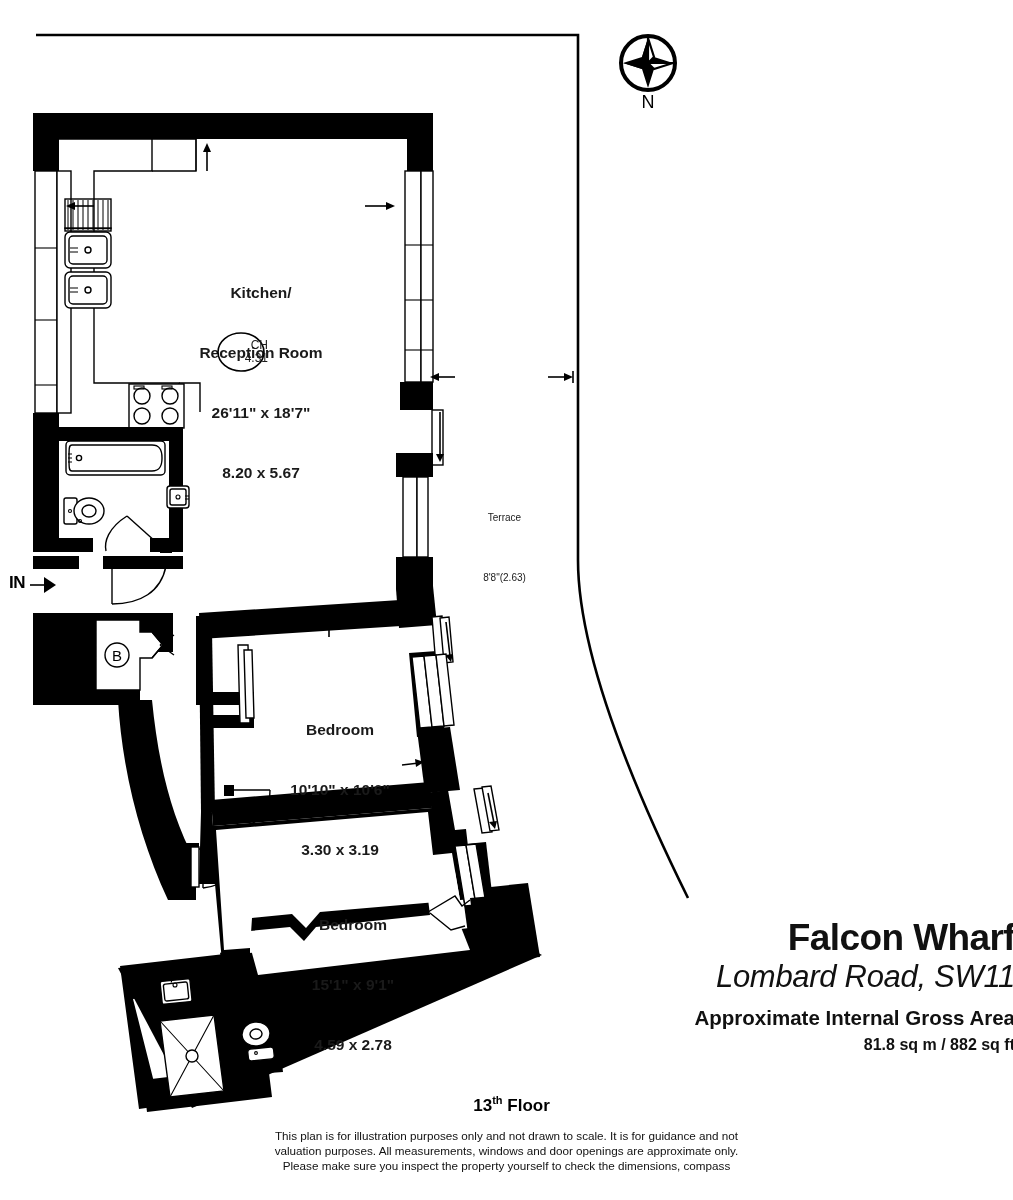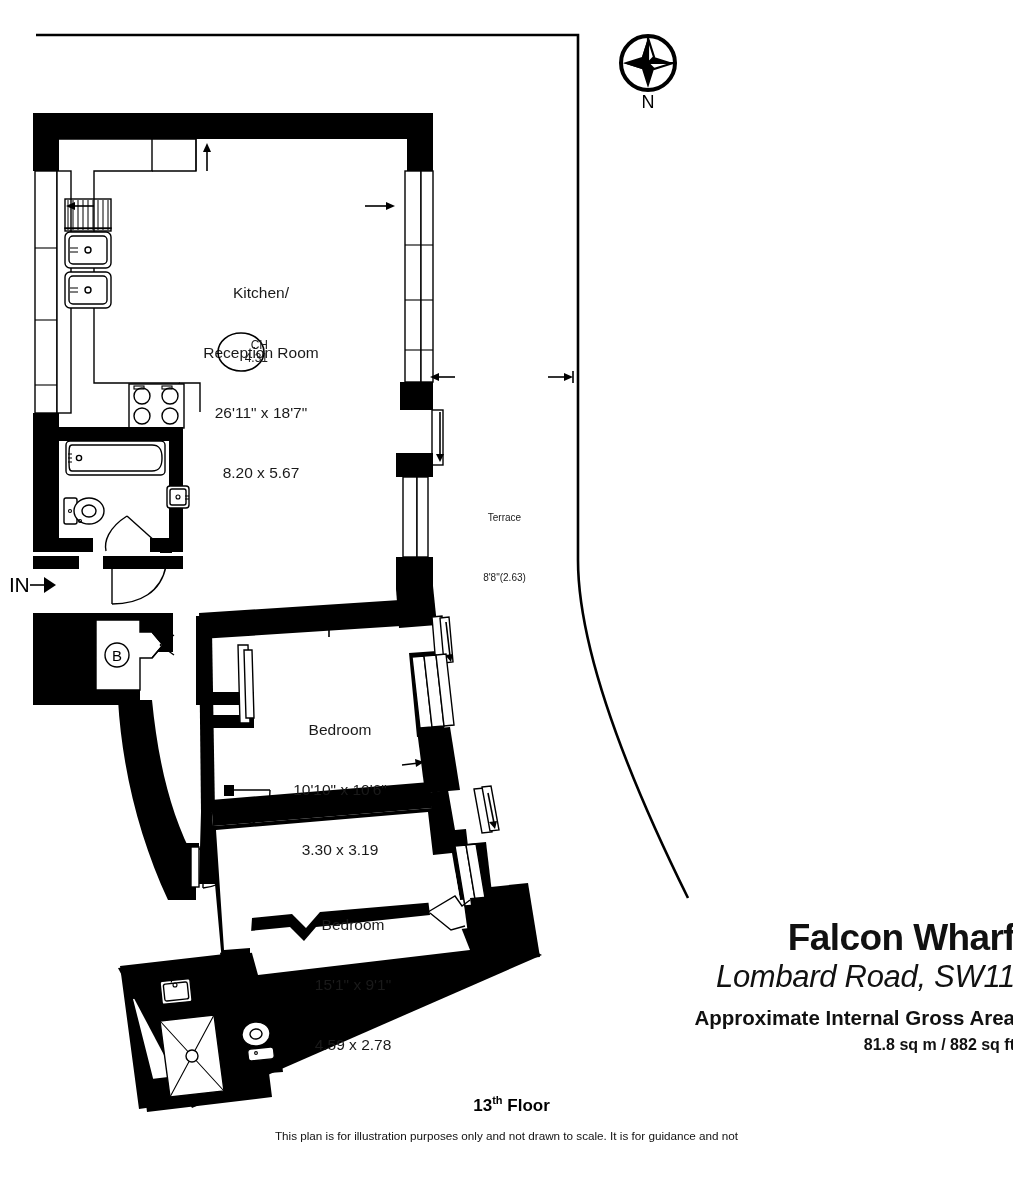--- a/index.html
+++ b/index.html
@@ -39,20 +39,21 @@
 
   
   .txt { position: absolute; }
   .roomlabel {
     text-align: center;
     font-size: 15.5px;
     line-height: 20px;
     color: #1a1a1a;
     white-space: pre;
     letter-spacing: 0px;
+    font-weight: bold;
   }
   .terracelabel {
     text-align: center;
     font-size: 10px;
     line-height: 20px;
     color: #1a1a1a;
     white-space: pre;
   }
   .chlabel {
     font-size: 12px;
@@ -60,22 +61,22 @@
     text-align: right;
     color: #1a1a1a;
   }
   .northlabel {
     font-size: 18px;
     font-weight: 400;
     text-align: center;
     color: #000;
   }
   .inlabel {
-    font-size: 21px;
-    font-weight: 400;
+    font-size: 17px;
+    font-weight: 700;
     letter-spacing: -0.4px;
     color: #000;
   }
   .blabel {
     font-size: 15px;
     text-align: center;
     color: #000;
   }
 
   
@@ -552,15 +553,17 @@
     <div class="title-main">Falcon Wharf</div>
     <div class="title-sub">Lombard Road, SW11</div>
     <div class="area-head">Approximate Internal Gross Area</div>
     <div class="area-val">81.8 sq m / 882 sq ft</div>
   </div>
 
   <div id="floor-label"><span>13</span><sup>th</sup><span> Floor</span></div>
 
   <div id="disclaimer">
     <div>This plan is for illustration purposes only and not drawn to scale. It is for guidance and not</div>
+    <div>valuation purposes. All measurements, windows and door openings are approximate only.</div>
+    <div>Please make sure you inspect the property yourself to check the dimensions, compass</div>
   </div>
 
 </div>
 
 </body></html>

